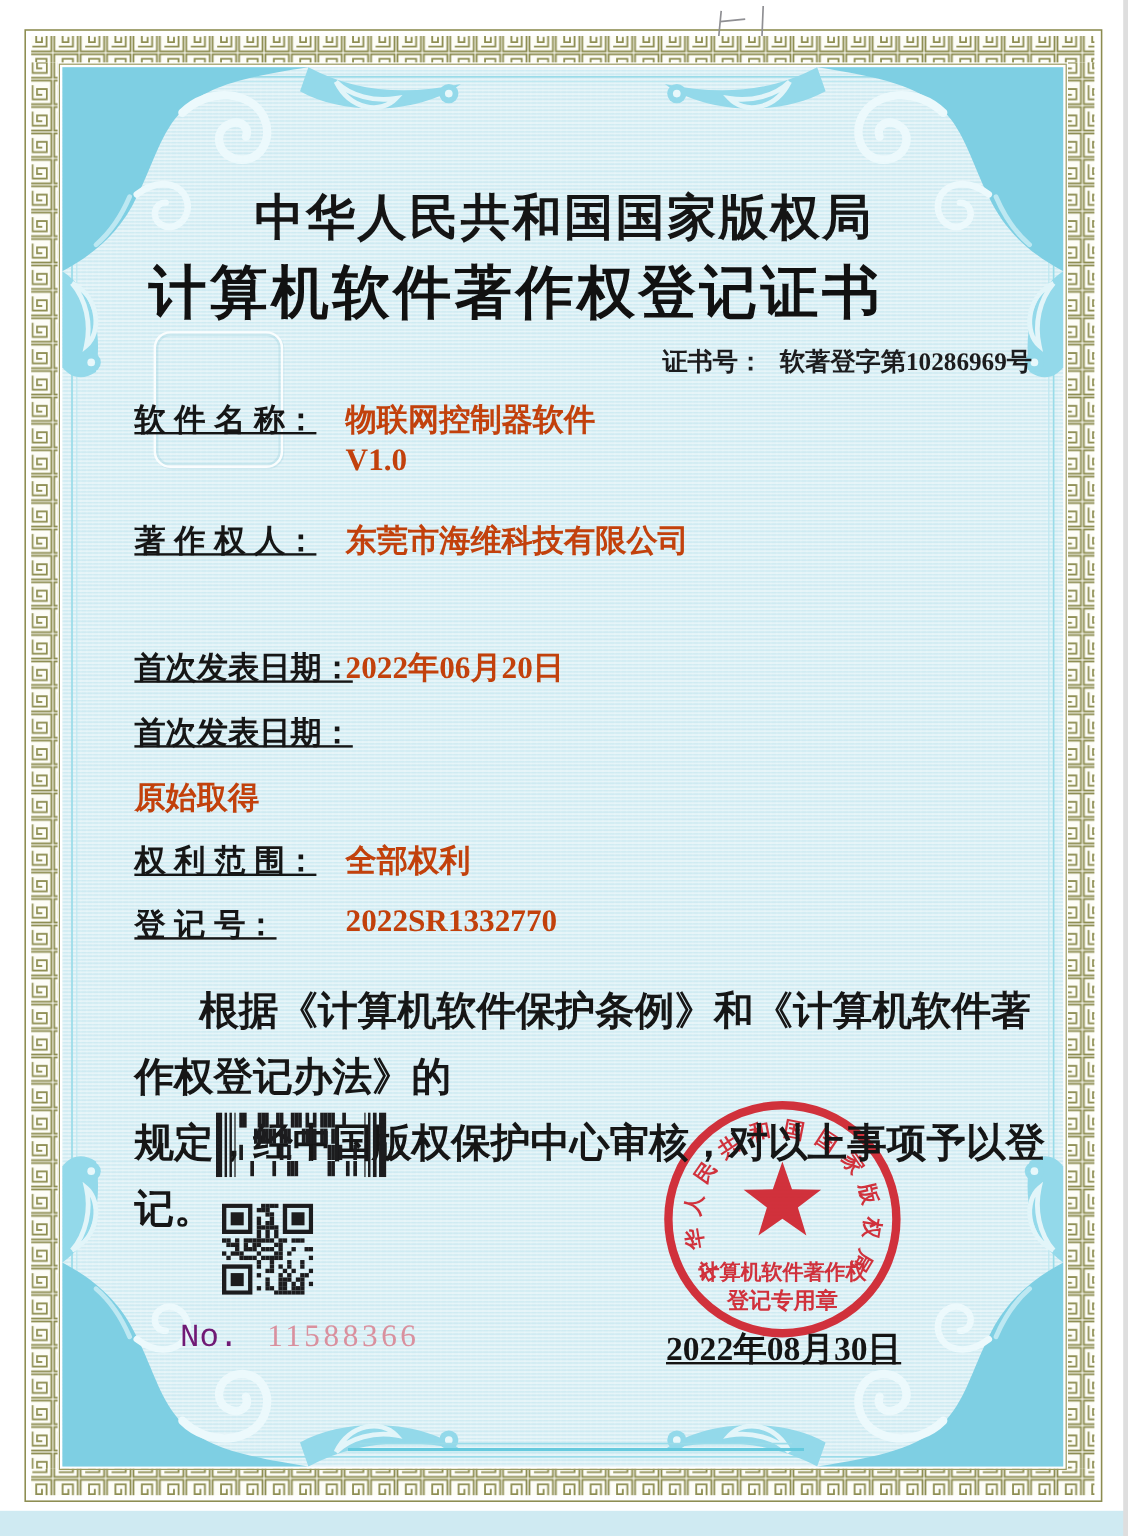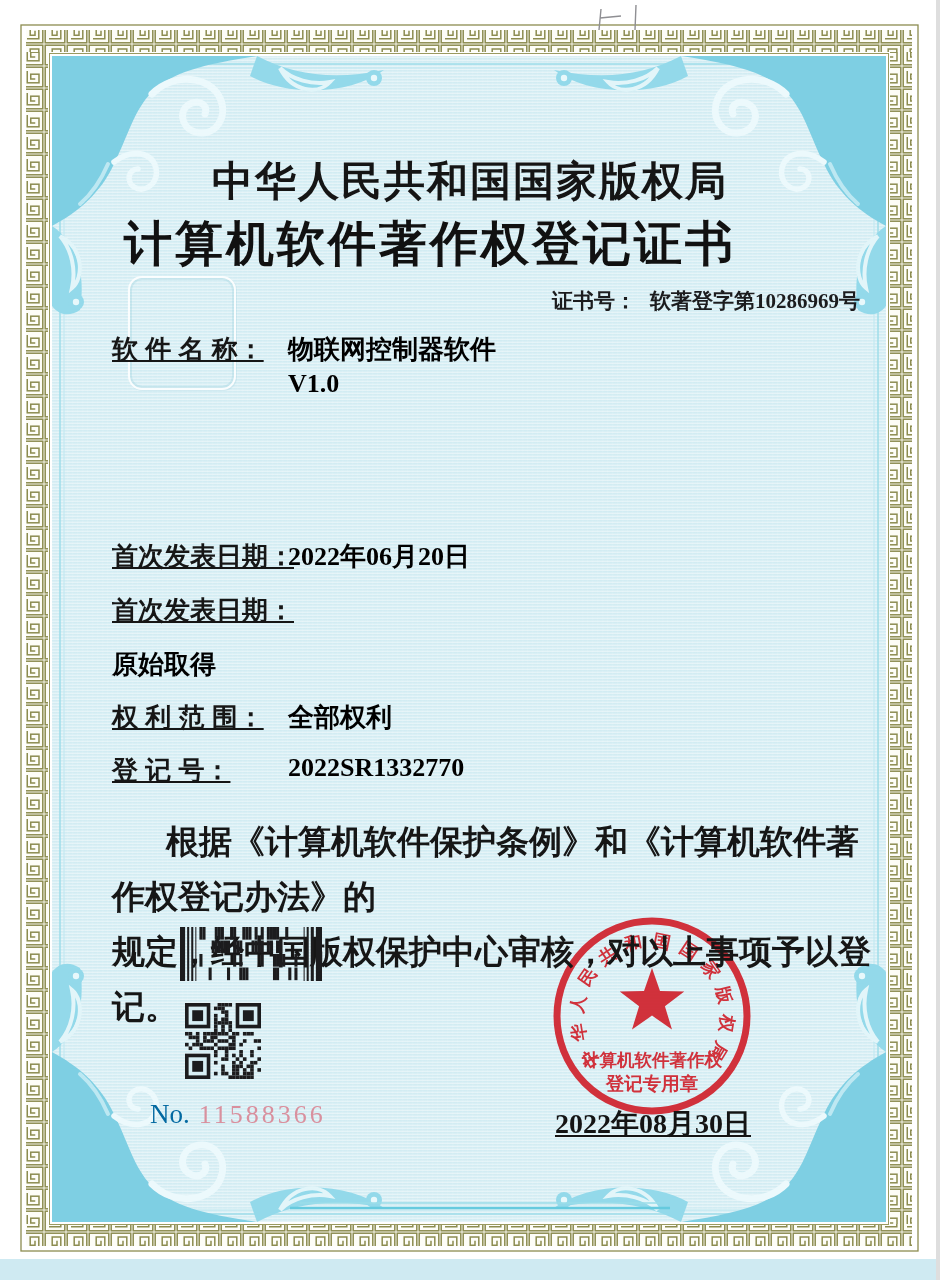--- a/index.html
+++ b/index.html
@@ -44,31 +44,31 @@
     font-size:21px;font-weight:bold;
   }
   .certno .gap{display:inline-block;width:14px;}
   .frow{position:absolute;left:112px;display:flex;z-index:2;white-space:nowrap;}
   .flabel{
     display:inline-block;width:176px;flex:0 0 176px;
     font-size:26px;font-weight:bold;color:#161616;text-decoration:underline;
   }
   .fvalue{
     font-family:"Liberation Serif","DejaVu Serif",serif;
-    font-size:26px;font-weight:bold;color:#000000;
+    font-size:26px;font-weight:bold;color:#c2410c;
   }
   .statement{
     position:absolute;left:112px;top:814px;width:760px;z-index:2;
     font-size:33px;font-weight:bold;color:#161616;line-height:55px;
   }
   .statement .l1{text-indent:54px;}
   .serial{position:absolute;left:150px;top:1099px;z-index:2;display:flex;align-items:baseline;}
   .serial .no{
-    font-family:Liberation Serif, serif;
-    font-size:27px;color:#0369a1;margin-right:9px;
+    font-family:Liberation Mono, monospace;
+    font-size:27px;color:#701a75;margin-right:24px;
   }
   .serial .num{
     font-family:Liberation Serif, serif;
     font-size:26px;color:#d9909e;letter-spacing:3px;
   }
   .issue-date{
     position:absolute;left:538px;top:1105px;width:230px;text-align:center;z-index:2;
     font-family:"Liberation Serif","DejaVu Serif",serif;
     font-size:28px;font-weight:bold;color:#141414;text-decoration:underline;
   }
@@ -160,20 +160,24 @@
 
   <div class="txt certno"><span>证书号：</span><span class="gap"></span><span>软著登字第10286969号</span></div>
 
   <div class="frow" style="top:332px">
     <span class="flabel">软 件 名 称：</span>
     <span class="fvalue">物联网控制器软件</span>
   </div>
   <div class="frow" style="top:369px">
     <span class="flabel"></span>
     <span class="fvalue">V1.0</span>
+  </div>
+  <div class="frow" style="top:433px">
+    <span class="flabel">著 作 权 人：</span>
+    <span class="fvalue">东莞市海维科技有限公司</span>
   </div>
   <div class="frow" style="top:539px">
     <span class="flabel">首次发表日期：</span>
     <span class="fvalue">2022年06月20日</span>
   </div>
   <div class="frow" style="top:593px">
     <span class="flabel">首次发表日期：</span>
   </div>
   <div class="frow" style="top:647px">
     <span class="fvalue">原始取得</span>

